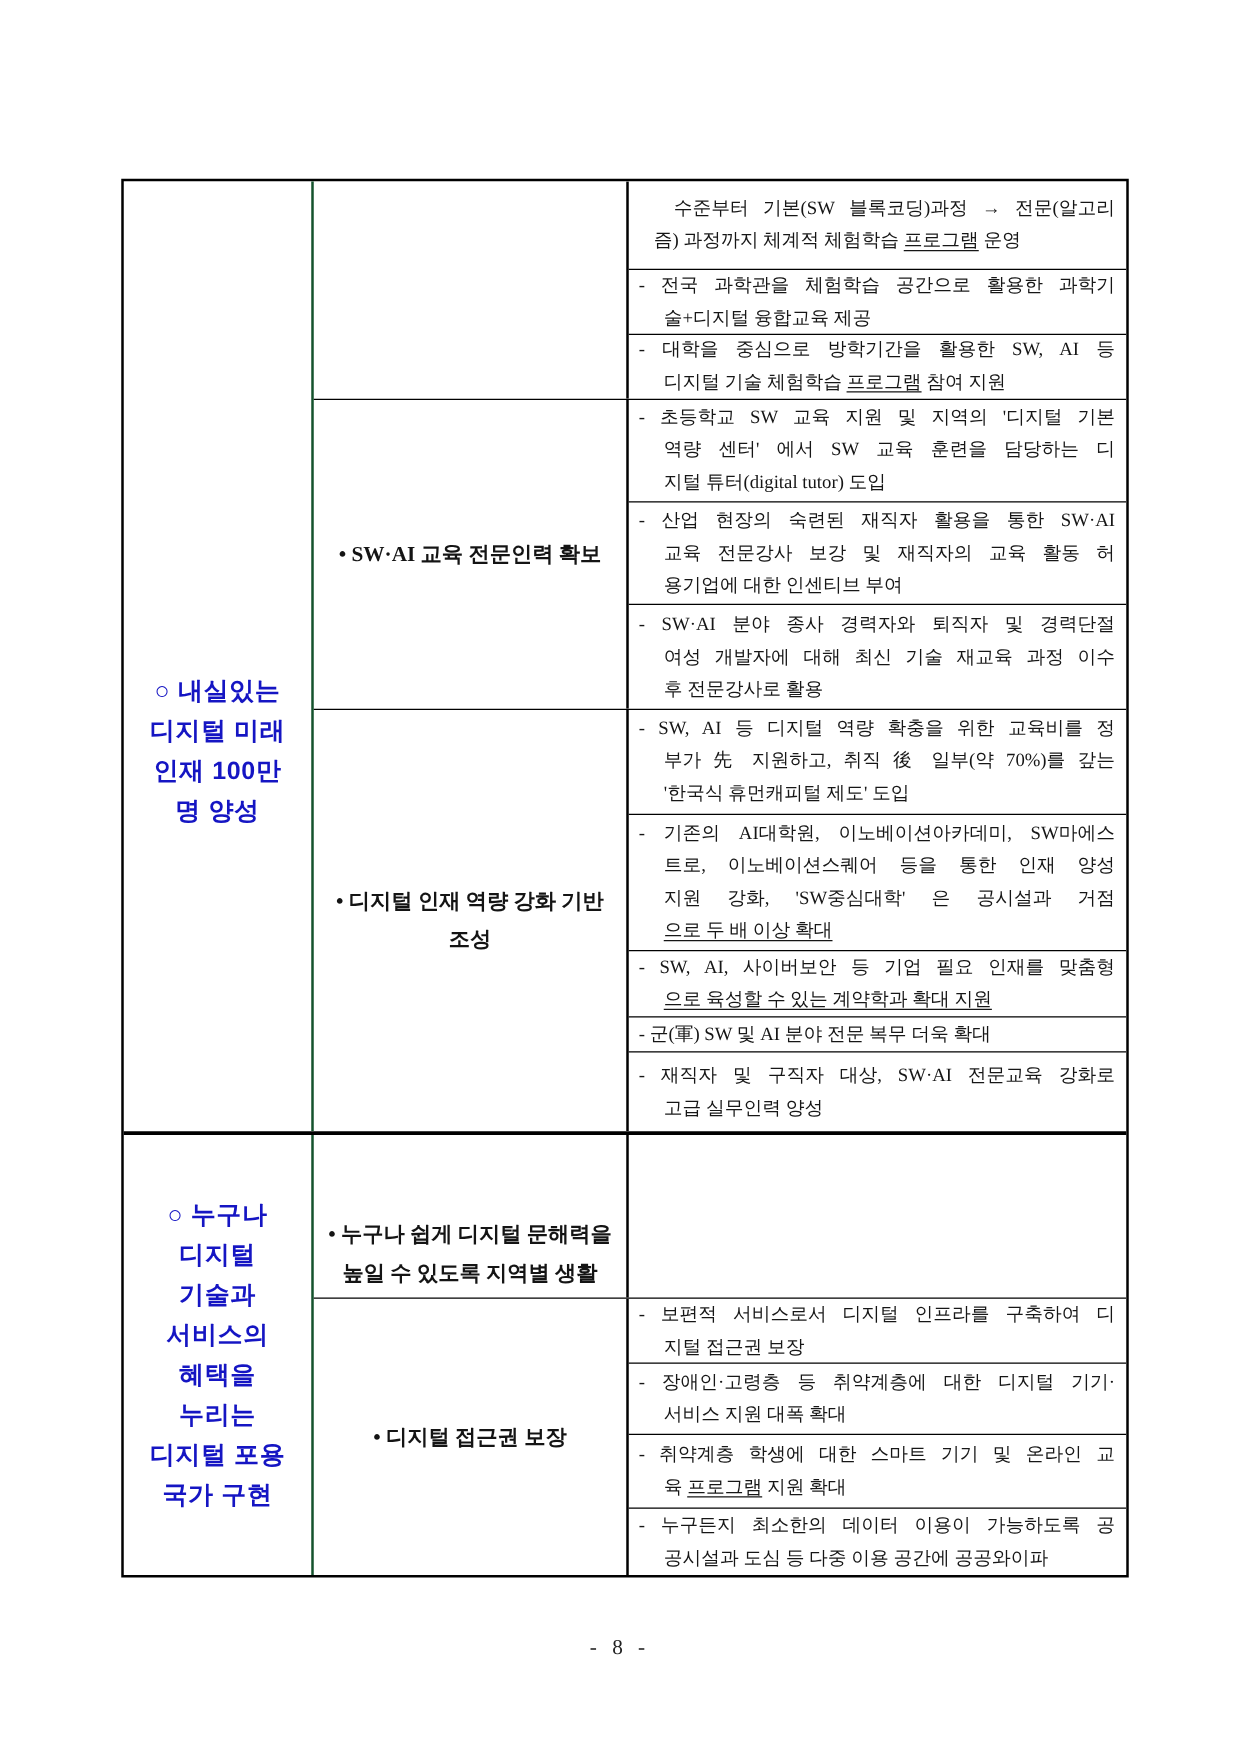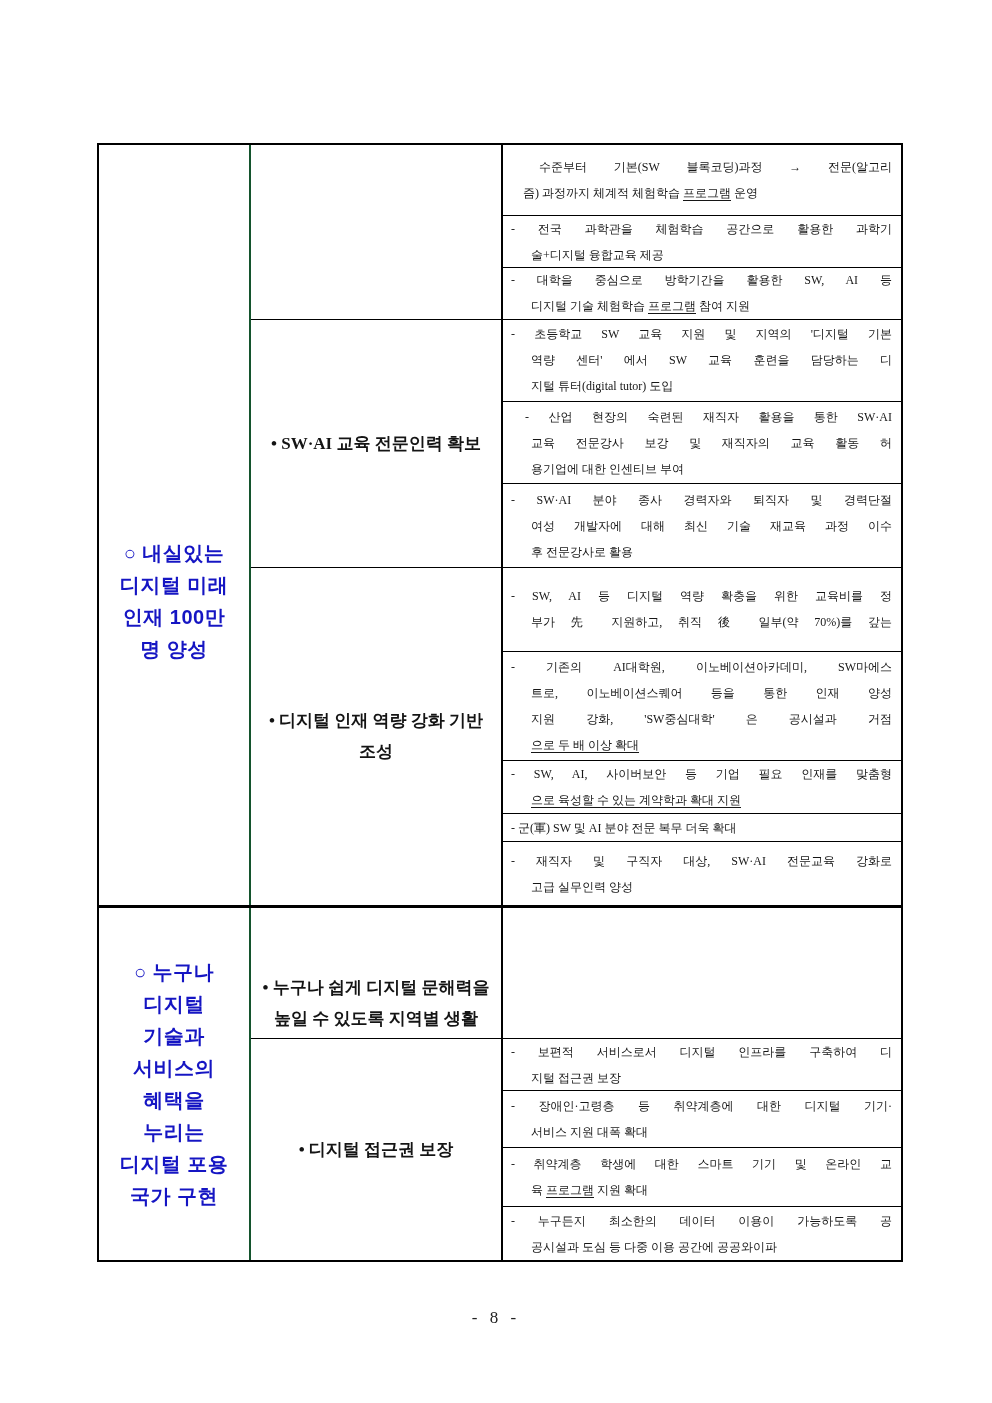--- a/index.html
+++ b/index.html
@@ -29,21 +29,21 @@
     display:flex;flex-direction:column;align-items:center;justify-content:center;
     font-weight:bold;font-size:17px;color:#141414;overflow:hidden;
   }
   .mid-line{line-height:31px;white-space:nowrap;text-align:right;}
   .rows{flex:1 1 auto;display:flex;flex-direction:column;min-width:0;}
   .drow{
     box-sizing:border-box;display:flex;flex-direction:column;justify-content:center;
     padding:0 9px 0 8px;overflow:hidden;color:#161616;
   }
   .r-border{border-bottom:1px solid #000;}
-  .dline{font-size:12px;line-height:26px;box-sizing:border-box;}
+  .dline{font-size:15px;line-height:26px;box-sizing:border-box;}
   .j{text-align:justify;text-align-last:justify;}
   .u{text-decoration:underline;text-underline-offset:3px;}
   .page-num{
     position:absolute;left:0;right:0;top:1308px;text-align:center;
     font-size:17px;color:#222;letter-spacing:4px;
   }
 </style>
 </head>
 <body>
 
@@ -79,40 +79,41 @@
           <div class="mid-cell">
             <div class="mid-line">• SW·AI 교육 전문인력 확보</div>
           </div>
           <div class="rows">
             <div class="drow r-border" style="height: 83px;">
               <div class="dline j" style="padding-left: 8px; margin-left: -8px;"><span>- 초등학교 SW 교육 지원 및 지역의 '디지털 기본</span></div>
               <div class="dline j" style="padding-left: 28px; margin-left: -8px;"><span>역량 센터' 에서 SW 교육 훈련을 담당하는 디</span></div>
               <div class="dline" style="padding-left: 28px; margin-left: -8px;"><span>지털 튜터(digital tutor) 도입</span></div>
             </div>
             <div class="drow r-border" style="height: 83px;">
-              <div class="dline j" style="padding-left: 22px; margin-left: -8px;"><span>- 산업 현장의 숙련된 재직자 활용을 통한 SW·AI</span></div>
+              <div class="dline j" style="padding-left: 8px; margin-left: -8px;"><span>- 산업 현장의 숙련된 재직자 활용을 통한 SW·AI</span></div>
               <div class="dline j" style="padding-left: 28px; margin-left: -8px;"><span>교육 전문강사 보강 및 재직자의 교육 활동 허</span></div>
               <div class="dline" style="padding-left: 28px; margin-left: -8px;"><span>용기업에 대한 인센티브 부여</span></div>
             </div>
             <div class="drow" style="height: 83px;">
               <div class="dline j" style="padding-left: 8px; margin-left: -8px;"><span>- SW·AI 분야 종사 경력자와 퇴직자 및 경력단절</span></div>
               <div class="dline j" style="padding-left: 28px; margin-left: -8px;"><span>여성 개발자에 대해 최신 기술 재교육 과정 이수</span></div>
               <div class="dline" style="padding-left: 28px; margin-left: -8px;"><span>후 전문강사로 활용</span></div>
             </div>
           </div>
         </div>
         <div class="group" style="height: 338px;">
           <div class="mid-cell">
             <div class="mid-line">• 디지털 인재 역량 강화 기반</div>
             <div class="mid-line">조성</div>
           </div>
           <div class="rows">
             <div class="drow r-border" style="height: 84px;">
               <div class="dline j" style="padding-left: 8px; margin-left: -8px;"><span>- SW, AI 등 디지털 역량 확충을 위한 교육비를 정</span></div>
               <div class="dline j" style="padding-left: 28px; margin-left: -8px;"><span>부가 先 지원하고, 취직 後 일부(약 70%)를 갚는</span></div>
+              <div class="dline" style="padding-left: 28px; margin-left: -8px;"><span>'한국식 휴먼캐피털 제도' 도입</span></div>
             </div>
             <div class="drow r-border" style="height: 110px;">
               <div class="dline j" style="padding-left: 8px; margin-left: -8px;"><span>- 기존의 AI대학원, 이노베이션아카데미, SW마에스</span></div>
               <div class="dline j" style="padding-left: 28px; margin-left: -8px;"><span>트로, 이노베이션스퀘어 등을 통한 인재 양성</span></div>
               <div class="dline j" style="padding-left: 28px; margin-left: -8px;"><span>지원 강화, 'SW중심대학' 은 공시설과 거점</span></div>
               <div class="dline" style="padding-left: 28px; margin-left: -8px;"><span class="u">으로 두 배 이상 확대</span></div>
             </div>
             <div class="drow r-border" style="height: 53px;">
               <div class="dline j" style="padding-left: 8px; margin-left: -8px;"><span>- SW, AI, 사이버보안 등 기업 필요 인재를 맞춤형</span></div>
               <div class="dline" style="padding-left: 28px; margin-left: -8px;"><span class="u">으로 육성할 수 있는 계약학과 확대 지원</span></div>

